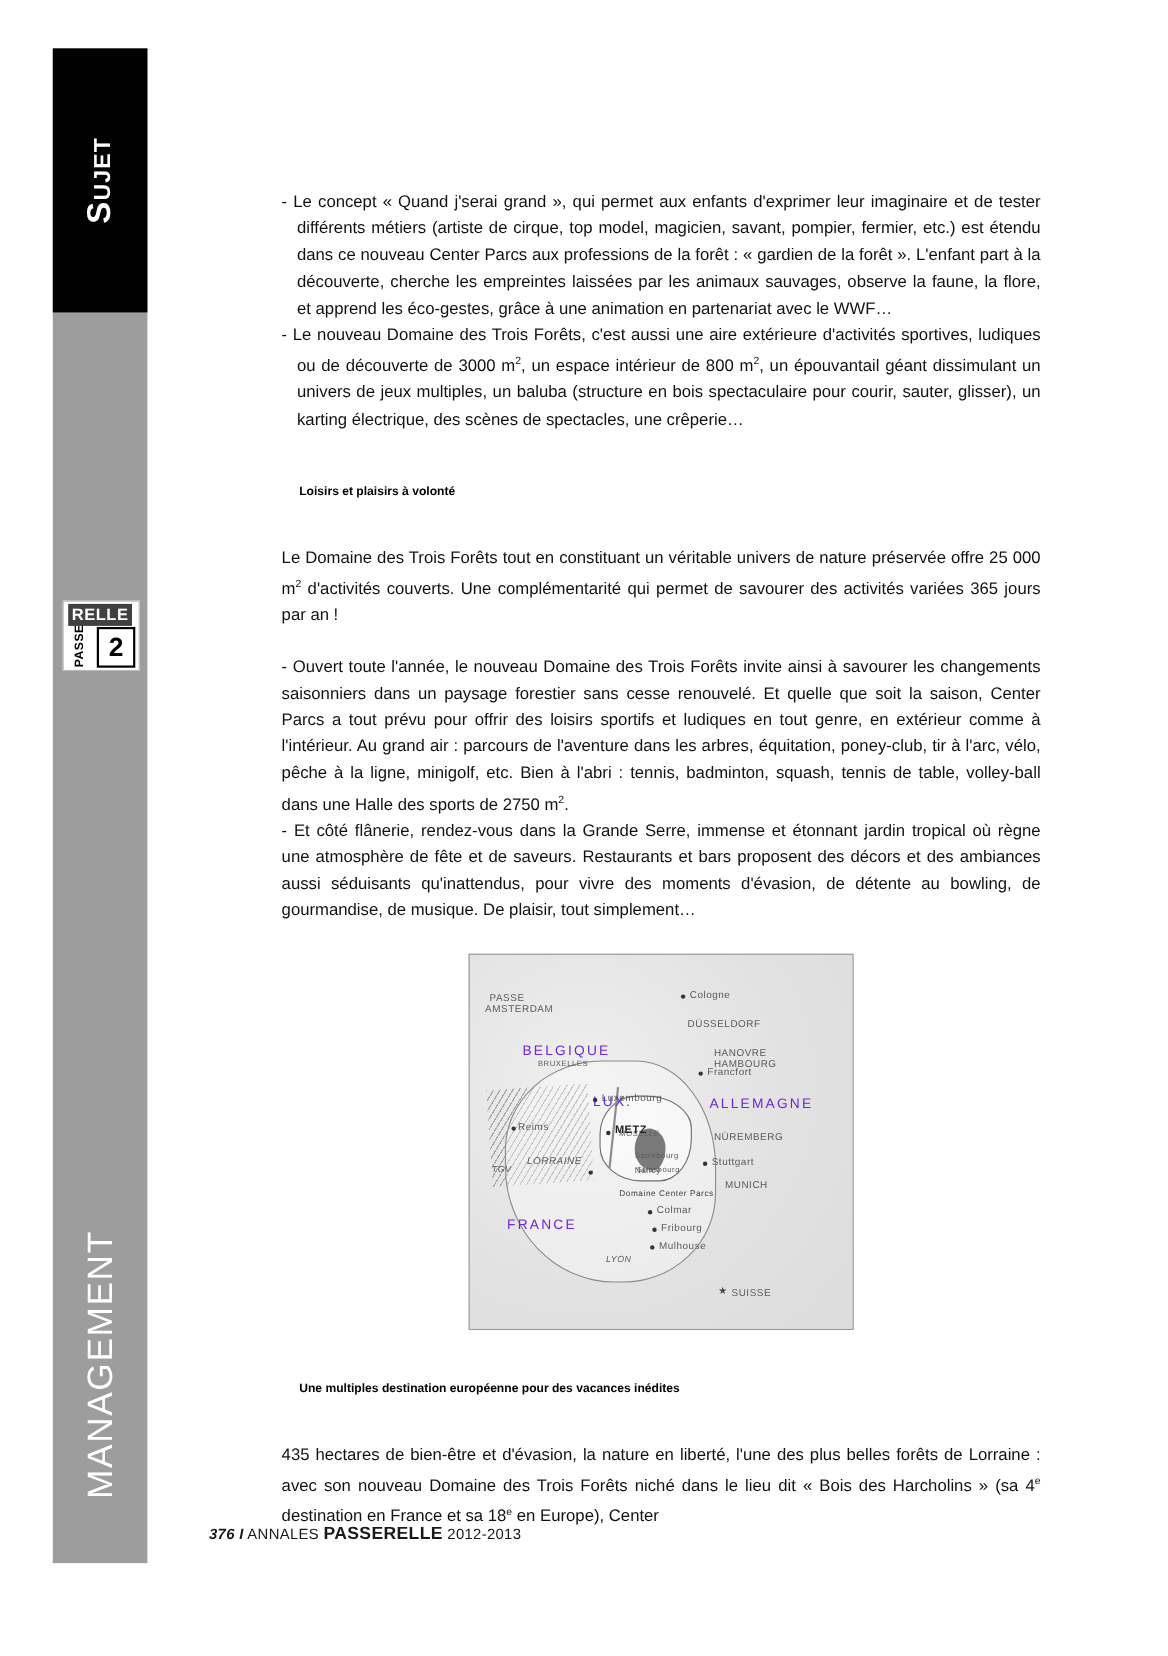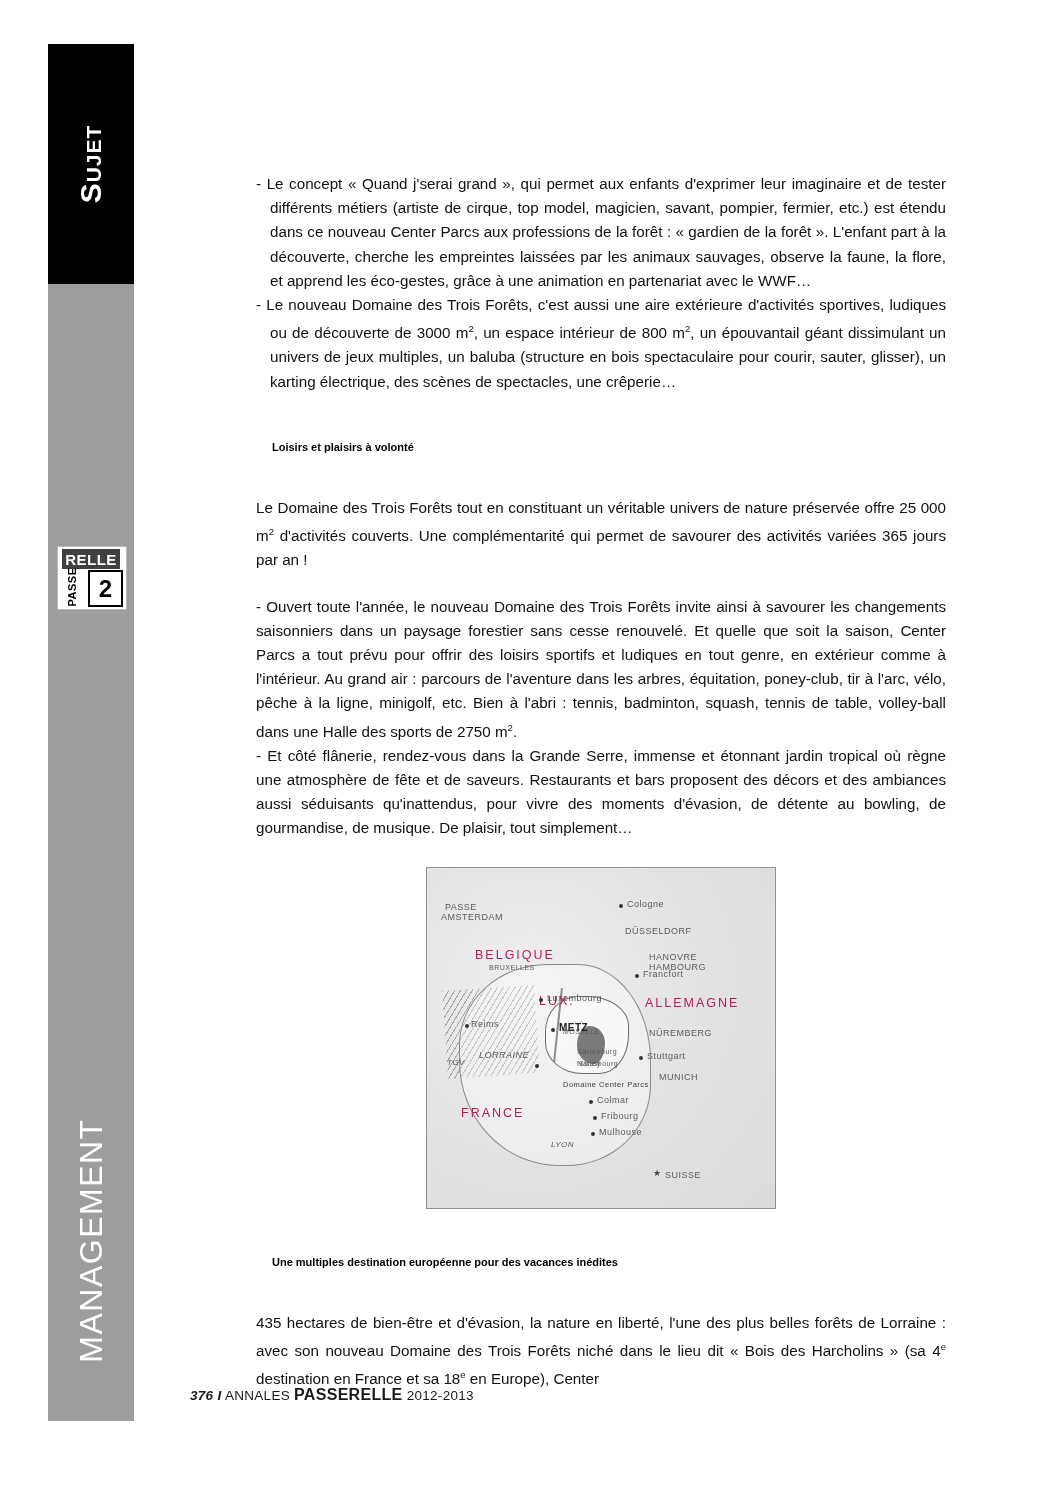--- a/index.html
+++ b/index.html
@@ -177,21 +177,21 @@
   .map-label {
     position: absolute;
     font-size: 9px;
     color: #5a5a5a;
     letter-spacing: 0.5px;
     white-space: nowrap;
   }
   .map-label.big {
     font-size: 12.5px;
     letter-spacing: 2px;
-    color: #be185d;
+    color: #6d28d9;
   }
   .map-label.italic { font-style: italic; }
   .map-label.bold { font-weight: bold; color: #222; }
   .map-dot {
     position: absolute;
     width: 4px;
     height: 4px;
     background: #333;
     border-radius: 50%;
   }

